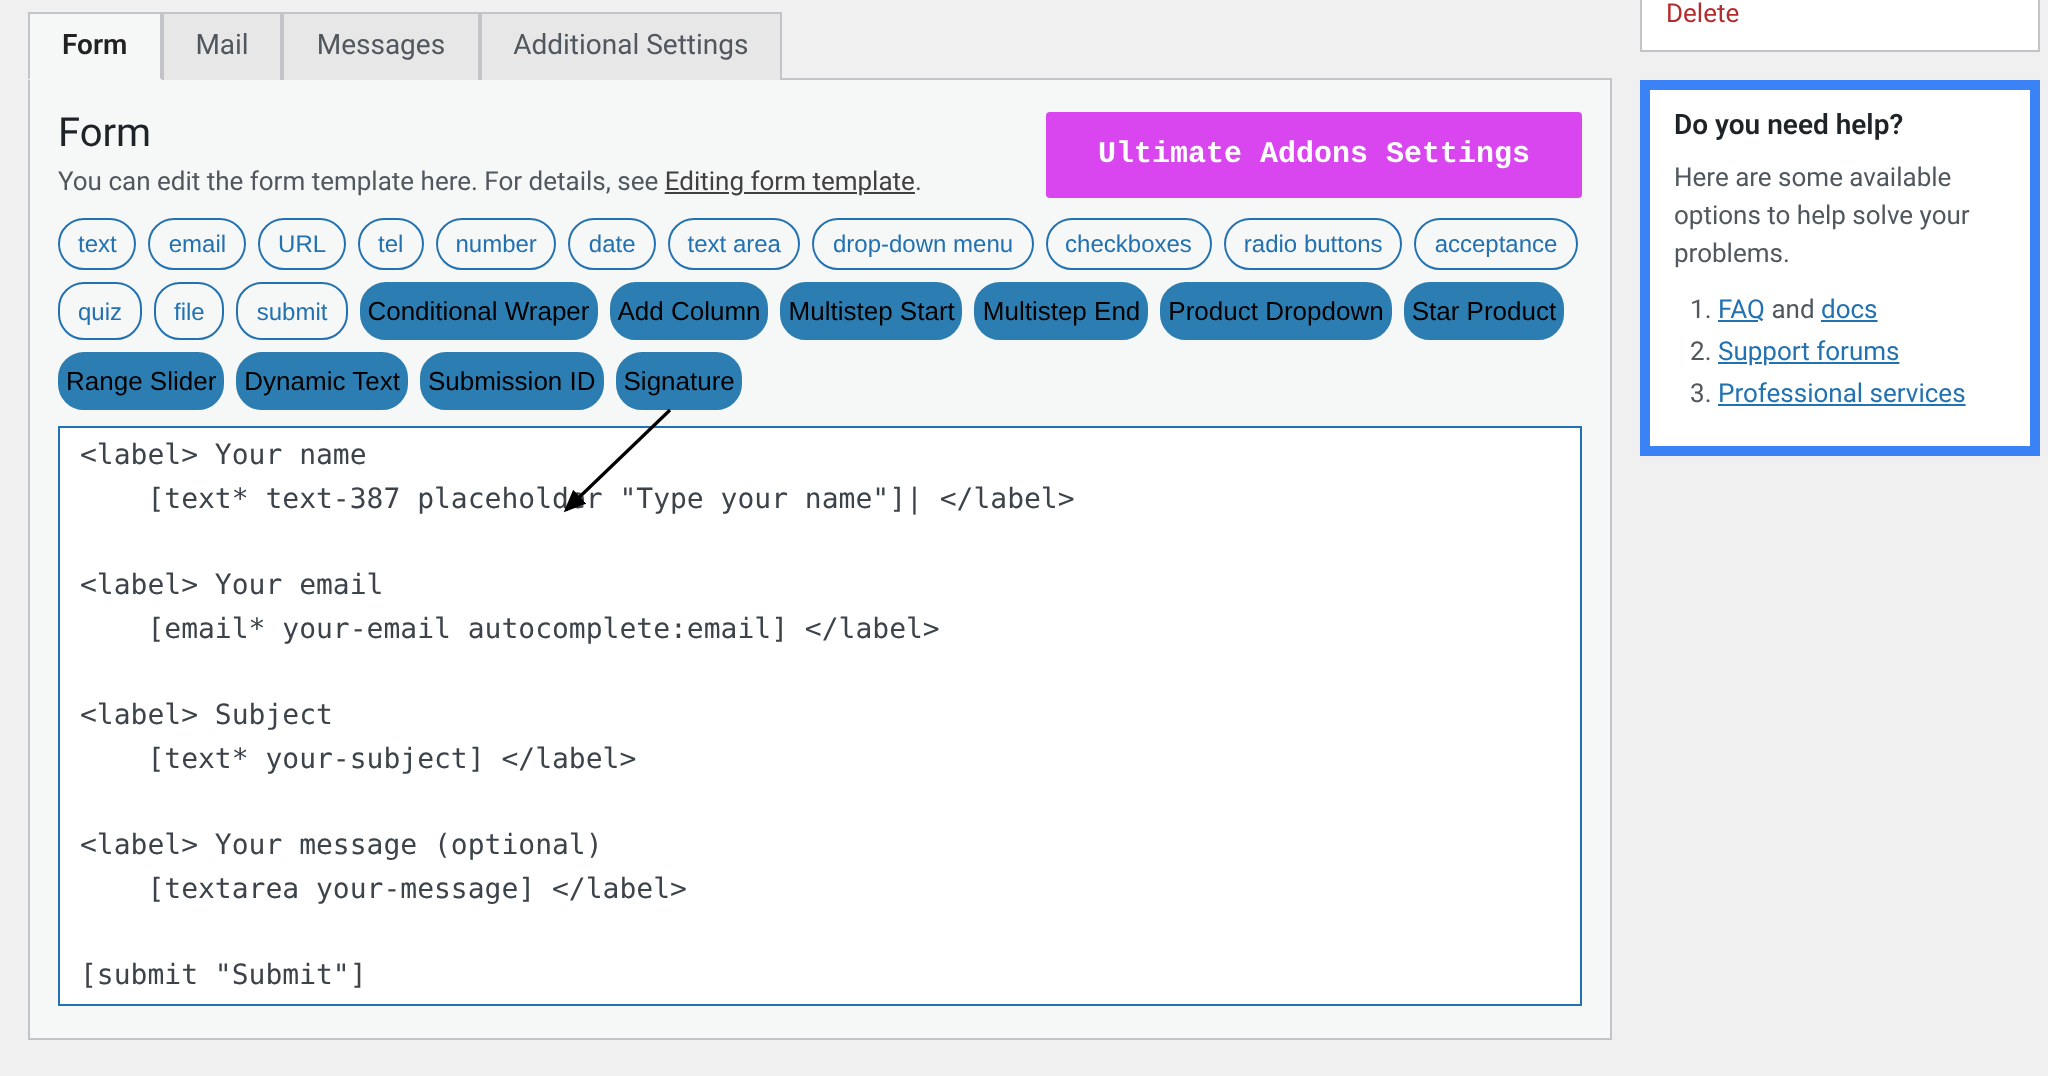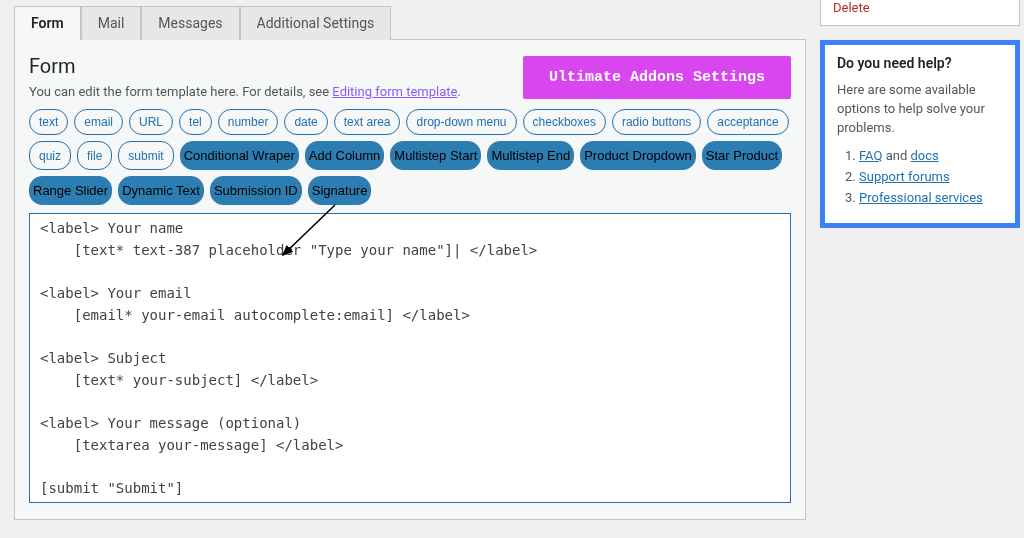--- a/index.html
+++ b/index.html
@@ -71,21 +71,21 @@
     font-weight: 400;
     color: #1d2327;
     margin-bottom: 6px;
   }
   .panel-desc {
     font-size: 13px;
     color: #50575e;
     margin-bottom: 10px;
   }
   .panel-desc a {
-    color: #8b5cf6;
+    color: #404040;
     text-decoration: underline;
   }
   .ua-btn {
     background: #d946ef;
     color: #fff;
     border: none;
     font-weight: 700;
     font-size: 15px;
     padding: 13px 26px;
     cursor: pointer;

